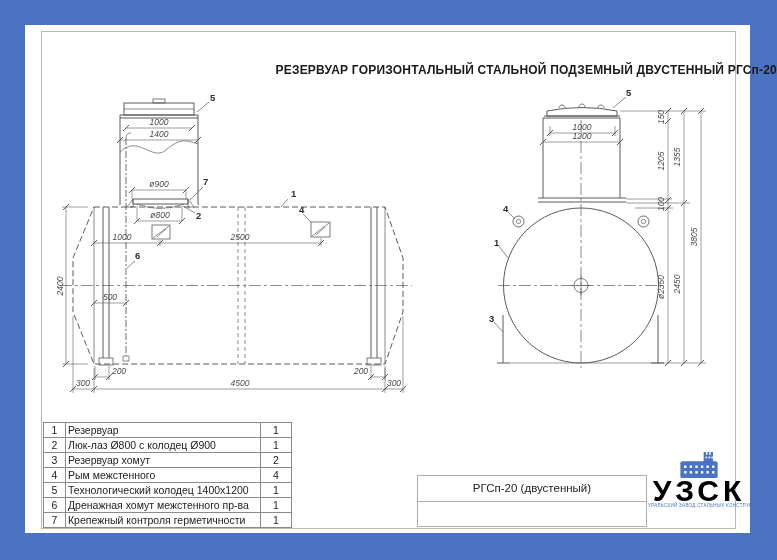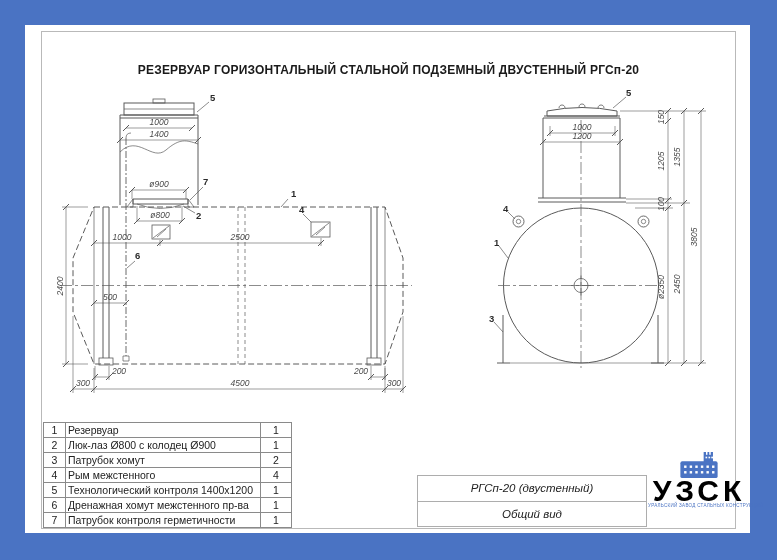--- a/index.html
+++ b/index.html
@@ -4,39 +4,39 @@
 <style>
   html,body{margin:0;padding:0;}
   body{
     width:777px;height:560px;position:relative;overflow:hidden;
     background:#4a73c3;
     font-family:"Liberation Sans", sans-serif;
   }
   .page{position:absolute;left:25px;top:25px;width:725px;height:508px;background:#ffffff;}
   .frame{position:absolute;left:41px;top:31px;width:693px;height:496px;border:1px solid #b9b9b9;}
   .main-title{
-    position:absolute;left:0;top:63px;width:777px;text-align:center;
+    position:absolute;left:0;top:63px;width:777px;text-align:right;
     font-size:12px;font-weight:bold;color:#1a1a1a;letter-spacing:.2px;
   }
   svg.draw{position:absolute;left:0;top:0;}
   .dim{font:italic 8.5px "Liberation Sans",sans-serif;fill:#4a4a4a;}
   .callout{font:bold 9.5px "Liberation Sans",sans-serif;fill:#2b2b2b;}
   
   table.parts{
     position:absolute;left:43px;top:422px;border-collapse:collapse;
     font-size:10.5px;color:#222;table-layout:fixed;
   }
   table.parts td{border:1px solid #8a8a8a;height:14px;padding:0 2px;line-height:13px;}
   td.c-num{width:17px;text-align:center;}
   td.c-name{width:190px;padding-left:6px;margin-left:32px;}
   td.c-qty{width:26px;text-align:center;}
   
   .tblock{
     position:absolute;left:417px;top:475px;width:230px;height:52px;
-    border:1px solid #adadad;background:#fff;box-sizing:border-box;font-style:italic;
+    border:1px solid #adadad;background:#fff;box-sizing:border-box;
   }
   .tblock .row{height:25px;line-height:25px;text-align:center;font-size:11.5px;color:#222;}
   .tblock .row.first{border-bottom:1px solid #adadad;}
   
   .logo{position:absolute;left:648px;top:452px;width:102px;text-align:center;}
   .logo .mark{height:27px;}
   .logo .name{font-size:30px;font-weight:bold;color:#000000;letter-spacing:4px;line-height:24px;}
   .logo .sub{font-size:4.5px;color:#4a73c3;letter-spacing:.3px;white-space:nowrap;line-height:6px;}
 </style>
 </head>
@@ -214,49 +214,48 @@
     <td class="c-name">Резервуар</td>
     <td class="c-qty">1</td>
   </tr>
   <tr>
     <td class="c-num">2</td>
     <td class="c-name">Люк-лаз Ø800 с колодец Ø900</td>
     <td class="c-qty">1</td>
   </tr>
   <tr>
     <td class="c-num">3</td>
-    <td class="c-name">Патрубок хомут</td>
+    <td class="c-name">Резервуар хомут</td>
     <td class="c-qty">2</td>
   </tr>
   <tr>
     <td class="c-num">4</td>
     <td class="c-name">Рым межстенного</td>
     <td class="c-qty">4</td>
   </tr>
   <tr>
     <td class="c-num">5</td>
-    <td class="c-name">Технологический контроля 1400х1200</td>
+    <td class="c-name">Технологический колодец 1400х1200</td>
     <td class="c-qty">1</td>
   </tr>
   <tr>
     <td class="c-num">6</td>
     <td class="c-name">Дренажная хомут межстенного пр-ва</td>
     <td class="c-qty">1</td>
   </tr>
   <tr>
     <td class="c-num">7</td>
-    <td class="c-name">Патрубок контроля герметичности</td>
+    <td class="c-name">Крепежный контроля герметичности</td>
     <td class="c-qty">1</td>
   </tr>
 </tbody>
   </table>
 
 <div class="tblock">
   <div class="row first">РГСп-20 (двустенный)</div>
-  <div class="row">Общий вид</div>
 </div>
 
 <div class="logo">
   <div class="mark">
     <svg width="48" height="27" viewBox="0 0 48 29">
       <rect x="29" y="0" width="10" height="14" fill="#4a73c3"></rect>
       <rect x="31.5" y="0" width="1.6" height="3" fill="#ffffff"></rect>
       <rect x="35" y="0" width="1.6" height="3" fill="#ffffff"></rect>
       <rect x="4" y="10" width="40" height="18" rx="2" fill="#4a73c3"></rect>
       <g fill="#ffffff">

